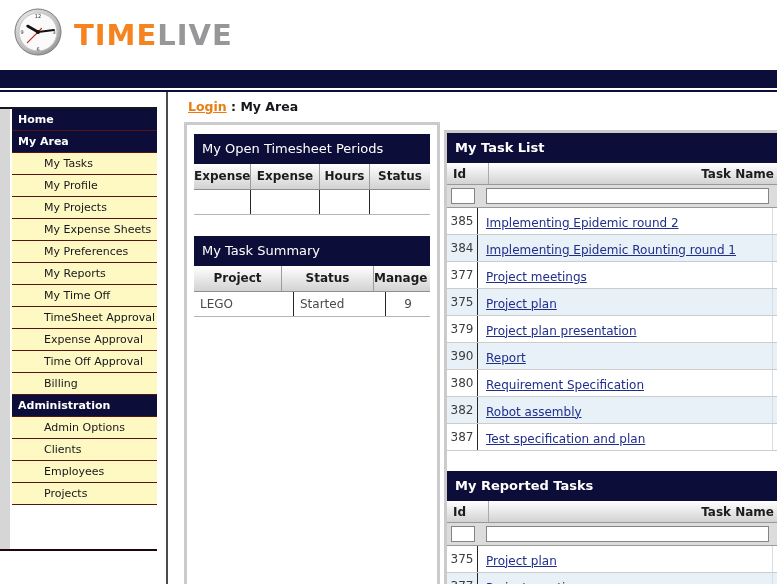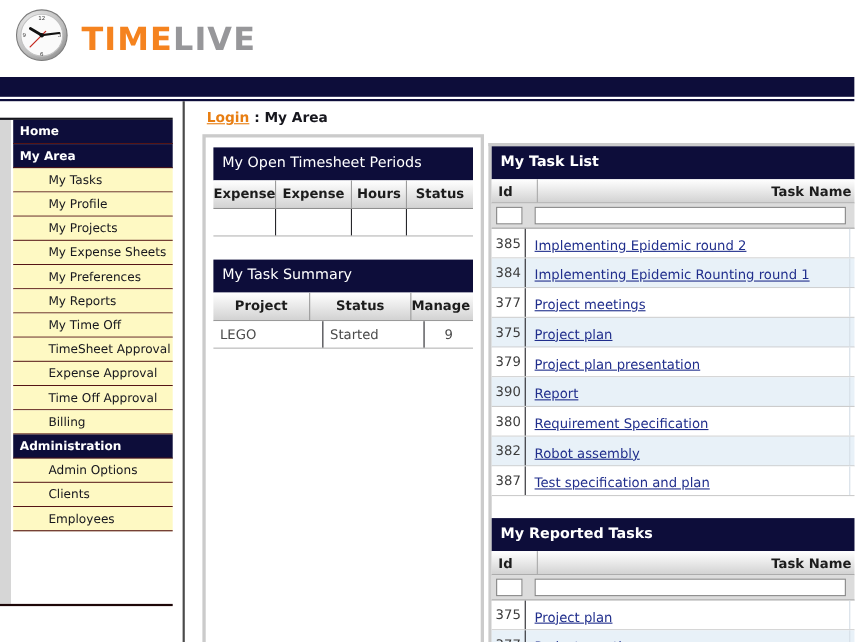--- a/index.html
+++ b/index.html
@@ -124,20 +124,21 @@
       <div class="nav-item">My Reports</div>
       <div class="nav-item">My Time Off</div>
       <div class="nav-item">TimeSheet Approval</div>
       <div class="nav-item">Expense Approval</div>
       <div class="nav-item">Time Off Approval</div>
       <div class="nav-item">Billing</div>
       <div class="nav-header">Administration</div>
       <div class="nav-item">Admin Options</div>
       <div class="nav-item">Clients</div>
       <div class="nav-item">Employees</div>
+      <div class="nav-item">Projects</div>
     </div>
   <div class="abs" id="menu-bottomline"></div>
   <div class="abs" id="vdivider"></div>
 
   <div class="abs" id="breadcrumb">
     <a href="#">Login</a><span> : My Area</span>
   </div>
 
   <div class="abs" id="left-panel">
 

